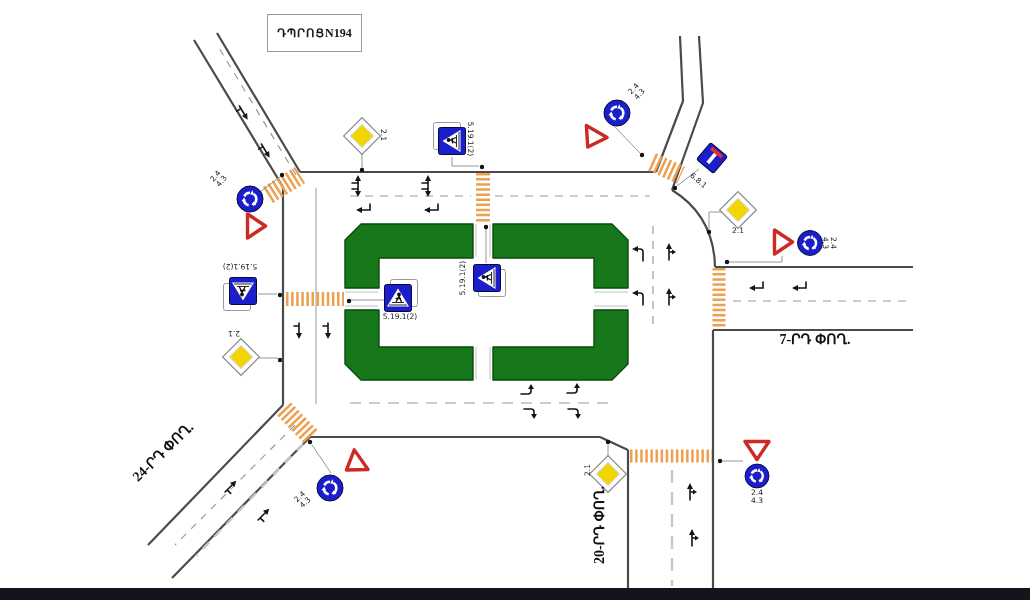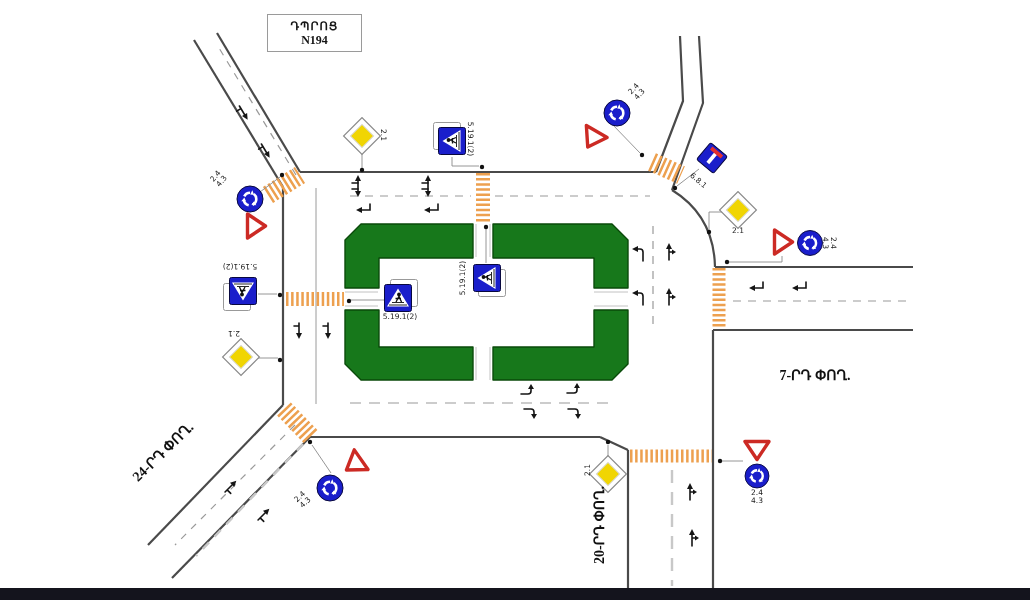--- a/index.html
+++ b/index.html
@@ -31,21 +31,21 @@
   .gwtri{fill:#fff;stroke:var(--giveway-red);stroke-width:3.4;stroke-linejoin:round;}
   .yfill{fill:var(--priority-yellow);stroke:#d8d8d8;stroke-width:1;}
   .shsq{fill:#fff;stroke:#999;stroke-width:1;}
   
   .lbl{position:absolute;color:#222;font-size:7.5px;line-height:1.1;white-space:nowrap;
        transform:translate(-50%,-50%);}
   .lbl div{text-align:center;}
   .street{position:absolute;color:#101010;font-size:14px;font-weight:bold;white-space:nowrap;
           font-family:"Liberation Serif",serif;transform:translate(-50%,-50%);}
   .schoolbox{position:absolute;left:267px;top:14px;width:93px;height:36px;border:1px solid #9a9a9a;
-             background:#fff;display:flex;flex-direction:column;align-items:center;justify-content:center;
+             background:#fff;display:flex;flex-direction:row;align-items:center;justify-content:center;
              font-family:"Liberation Serif",serif;font-weight:bold;color:#151515;}
   .schoolbox .l1{font-size:11.5px;letter-spacing:1px;}
   .schoolbox .l2{font-size:12px;}
   .footer{position:absolute;left:0;top:588px;width:1030px;height:12px;background:var(--footer-bar);}
 </style>
 </head>
 <body>
 
 <div class="stage">
 
@@ -319,18 +319,18 @@
 <div class="lbl" style="left:757px;top:497px;">
   <div>2.4</div>
   <div>4.3</div>
 </div>
 <div class="lbl" style="left:588px;top:470px;transform:translate(-50%,-50%) rotate(-90deg);">2.1</div>
 <div class="lbl" style="left:303px;top:500px;transform:translate(-50%,-50%) rotate(-43deg);">
   <div>2.4</div>
   <div>4.3</div>
 </div>
 
-<div class="street" style="left:815px;top:339px;margin-top:36px;">7-ՐԴ ՓՈՂ.</div>
+<div class="street" style="left:815px;top:339px;">7-ՐԴ ՓՈՂ.</div>
 <div class="street" style="left:163px;top:452px;transform:translate(-50%,-50%) rotate(-44deg);">24-ՐԴ ՓՈՂ.</div>
 <div class="street" style="left:599px;top:525px;transform:translate(-50%,-50%) rotate(-90deg);">20-ՐԴ ՓՈՂ.</div>
 
 <div class="footer"></div>
 </div>
 
 </body></html>

